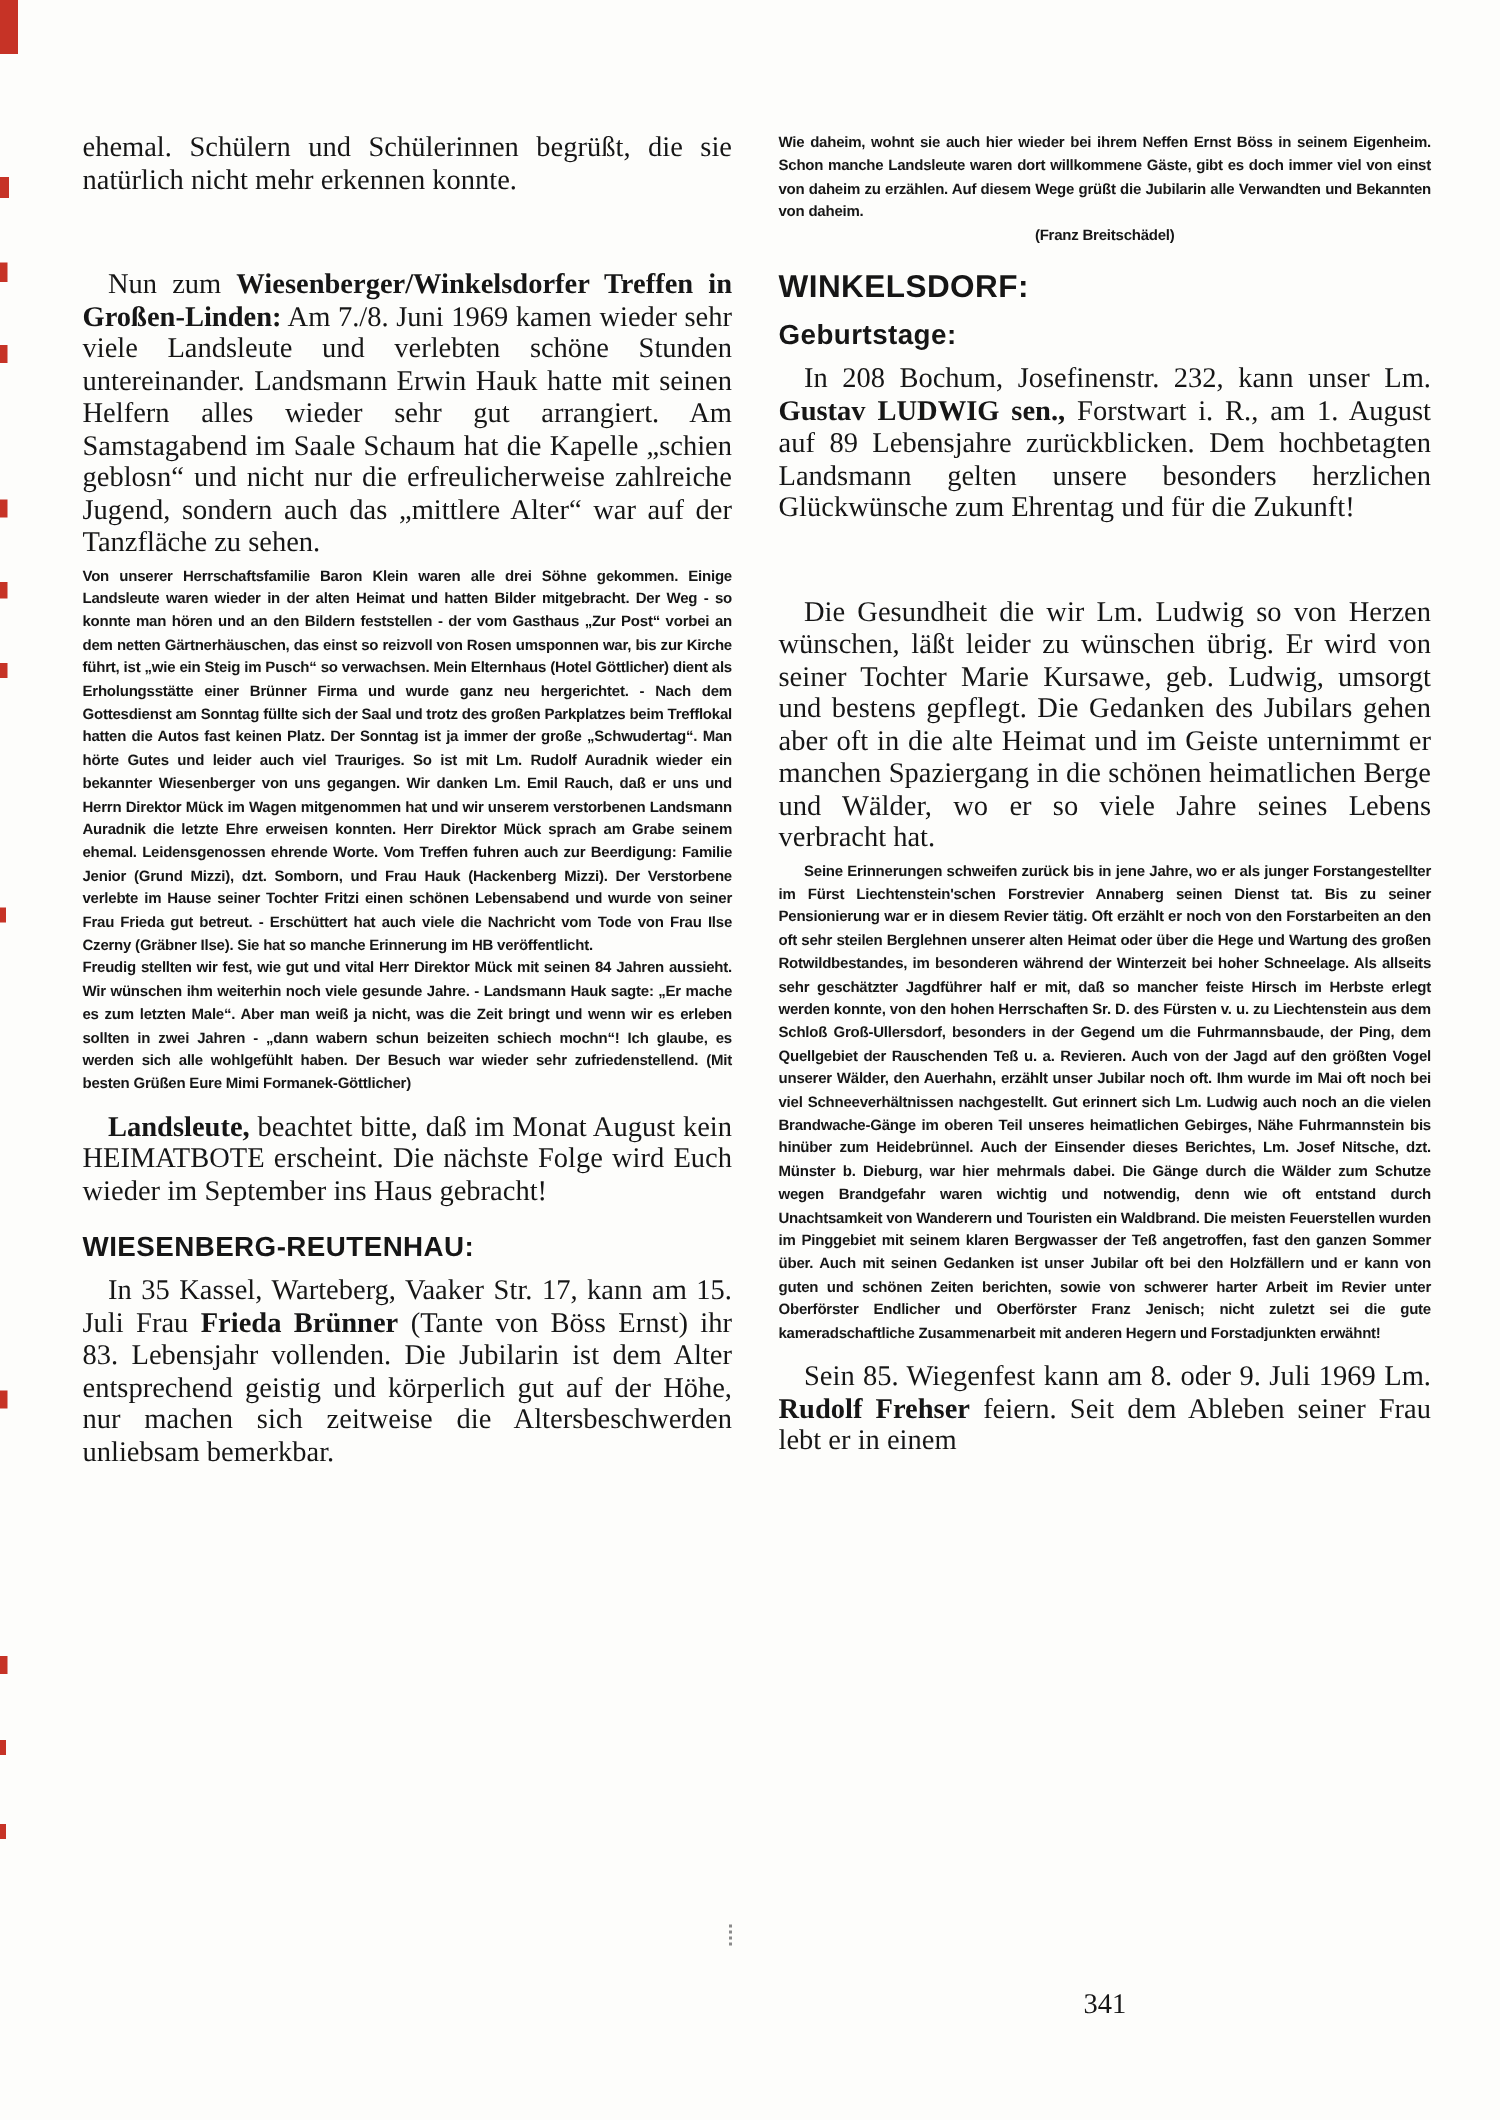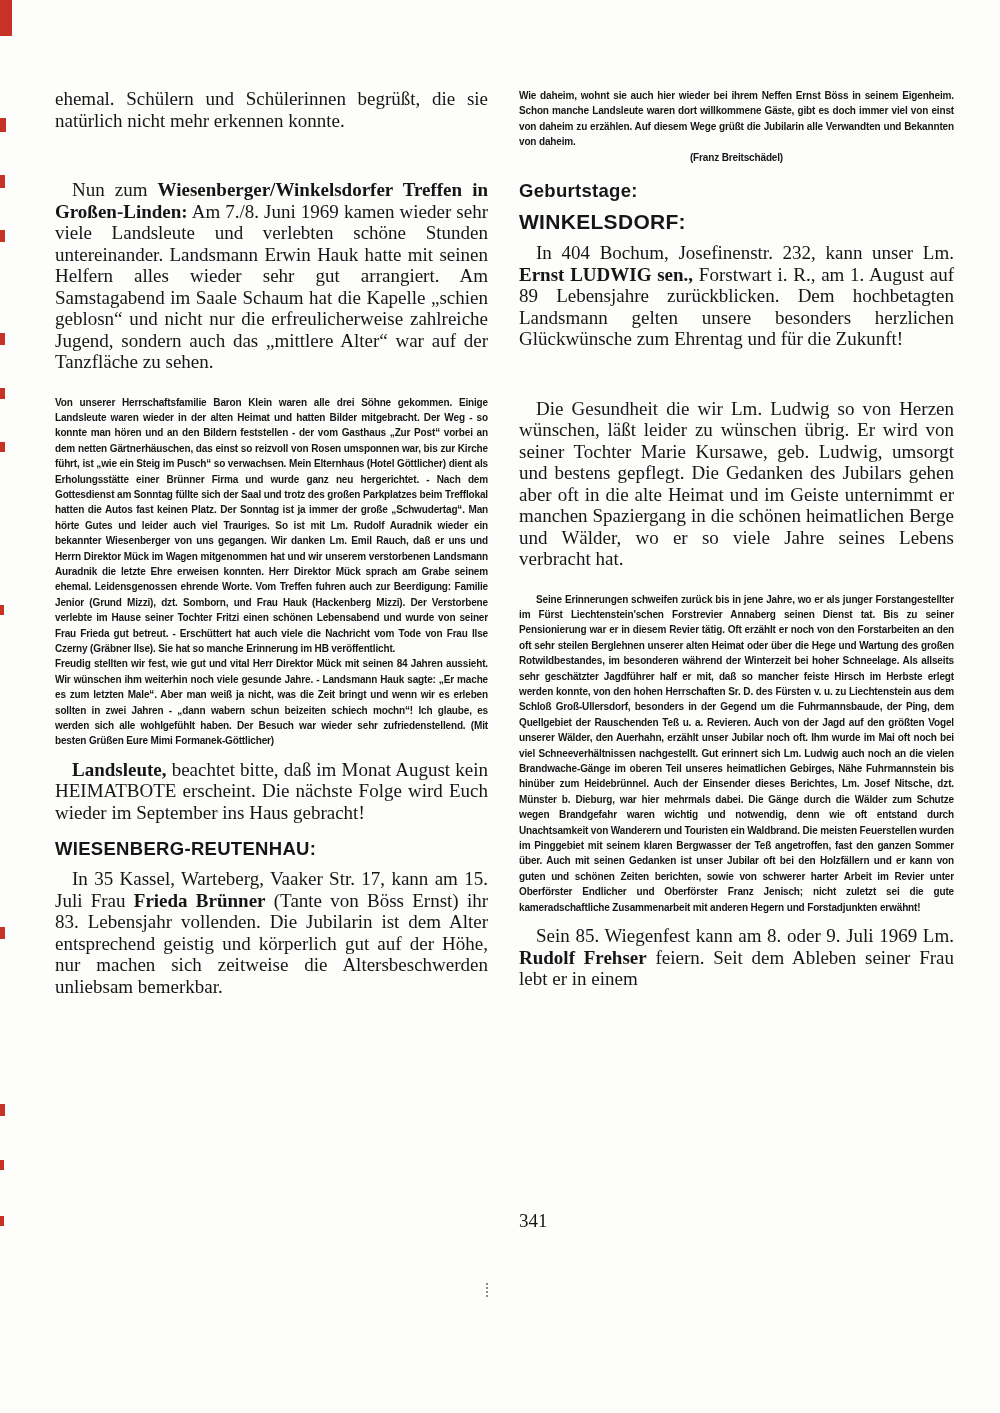--- a/index.html
+++ b/index.html
@@ -24,42 +24,42 @@
     font-size: 19px; line-height: 21.5px;
     margin-top: 5px;
   }
   .para-small {
     font-family: "Liberation Sans", sans-serif;
     font-weight: 700;
     font-size: 10px; line-height: 15.4px;
     letter-spacing: -0.15px;
     margin-top: 0;
   }
-  .para-normal + .para-small { margin-top: 22px; }
+  .para-normal + .para-small { margin-top: 4px; }
   .para-small  + .para-normal { margin-top: 10px; }
   .signature + .para-normal { margin-top: 9px; }
   .indent { text-indent: 17px; margin-top: 48px; }
   .bold { font-weight: 700; }
   .signature { text-align: center; }
 
   .heading {
     font-family: "Liberation Sans", sans-serif;
     font-weight: 700;
     letter-spacing: 0.3px;
     margin: 15px 0 8px 0;
   }
   .heading + .heading { margin-top: 2px; }
   .heading-lg { font-size: 21px; }
   .heading-md { font-size: 18.5px; }
   .heading + .para-normal { margin-top: 6px; }
 
   .page-number {
     position: absolute;
-    top: 1210px; left: 519px; width: 435px;
-    text-align: left;
+    top: 1326px; left: 519px; width: 435px;
+    text-align: center;
     font-family: "Liberation Serif", serif;
     font-size: 19px; line-height: 22px;
   }
 
   
   .scan-mark { position: absolute; background: #c63326; left: 0; }
   .m1  { top: 0;    width: 12px; height: 36px; }
   .m2  { top: 118px; width: 6px; height: 14px; }
   .m3  { top: 175px; width: 5px; height: 13px; }
   .m4  { top: 230px; width: 5px; height: 12px; }
@@ -104,23 +104,23 @@
       <p class="para-normal indent"><span>Nun zum </span><span class="bold">Wiesenberger/Winkelsdorfer Treffen in Großen-Linden:</span><span> Am 7./8. Juni 1969 kamen wieder sehr viele Landsleute und verlebten schöne Stunden untereinander. Landsmann Erwin Hauk hatte mit seinen Helfern alles wieder sehr gut arrangiert. Am Samstagabend im Saale Schaum hat die Kapelle „schien geblosn“ und nicht nur die erfreulicherweise zahlreiche Jugend, sondern auch das „mittlere Alter“ war auf der Tanzfläche zu sehen.</span></p>
       <p class="para-small"><span>Von unserer Herrschaftsfamilie Baron Klein waren alle drei Söhne gekommen. Einige Landsleute waren wieder in der alten Heimat und hatten Bilder mitgebracht. Der Weg - so konnte man hören und an den Bildern feststellen - der vom Gasthaus „Zur Post“ vorbei an dem netten Gärtnerhäuschen, das einst so reizvoll von Rosen umsponnen war, bis zur Kirche führt, ist „wie ein Steig im Pusch“ so verwachsen. Mein Elternhaus (Hotel Göttlicher) dient als Erholungsstätte einer Brünner Firma und wurde ganz neu hergerichtet. - Nach dem Gottesdienst am Sonntag füllte sich der Saal und trotz des großen Parkplatzes beim Trefflokal hatten die Autos fast keinen Platz. Der Sonntag ist ja immer der große „Schwudertag“. Man hörte Gutes und leider auch viel Trauriges. So ist mit Lm. Rudolf Auradnik wieder ein bekannter Wiesenberger von uns gegangen. Wir danken Lm. Emil Rauch, daß er uns und Herrn Direktor Mück im Wagen mitgenommen hat und wir unserem verstorbenen Landsmann Auradnik die letzte Ehre erweisen konnten. Herr Direktor Mück sprach am Grabe seinem ehemal. Leidensgenossen ehrende Worte. Vom Treffen fuhren auch zur Beerdigung: Familie Jenior (Grund Mizzi), dzt. Somborn, und Frau Hauk (Hackenberg Mizzi). Der Verstorbene verlebte im Hause seiner Tochter Fritzi einen schönen Lebensabend und wurde von seiner Frau Frieda gut betreut. - Erschüttert hat auch viele die Nachricht vom Tode von Frau Ilse Czerny (Gräbner Ilse). Sie hat so manche Erinnerung im HB veröffentlicht.</span></p>
       <p class="para-small"><span>Freudig stellten wir fest, wie gut und vital Herr Direktor Mück mit seinen 84 Jahren aussieht. Wir wünschen ihm weiterhin noch viele gesunde Jahre. - Landsmann Hauk sagte: „Er mache es zum letzten Male“. Aber man weiß ja nicht, was die Zeit bringt und wenn wir es erleben sollten in zwei Jahren - „dann wabern schun beizeiten schiech mochn“! Ich glaube, es werden sich alle wohlgefühlt haben. Der Besuch war wieder sehr zufriedenstellend. (Mit besten Grüßen Eure Mimi Formanek-Göttlicher)</span></p>
       <p class="para-normal indent"><span class="bold">Landsleute,</span><span> beachtet bitte, daß im Monat August kein HEIMATBOTE erscheint. Die nächste Folge wird Euch wieder im September ins Haus gebracht!</span></p>
       <h2 class="heading heading-md">WIESENBERG-REUTENHAU:</h2>
       <p class="para-normal indent"><span>In 35 Kassel, Warteberg, Vaaker Str. 17, kann am 15. Juli Frau </span><span class="bold">Frieda Brünner</span><span> (Tante von Böss Ernst) ihr 83. Lebensjahr vollenden. Die Jubilarin ist dem Alter entsprechend geistig und körperlich gut auf der Höhe, nur machen sich zeitweise die Altersbeschwerden unliebsam bemerkbar.</span></p>
     </div>
   <div class="col col-right" id="col-right">
       <p class="para-small"><span>Wie daheim, wohnt sie auch hier wieder bei ihrem Neffen Ernst Böss in seinem Eigenheim. Schon manche Landsleute waren dort willkommene Gäste, gibt es doch immer viel von einst von daheim zu erzählen. Auf diesem Wege grüßt die Jubilarin alle Verwandten und Bekannten von daheim.</span></p>
       <p class="para-small signature"><span>(Franz Breitschädel)</span></p>
+      <h2 class="heading heading-lg">WINKELSDORF:</h2>
       <h2 class="heading heading-md">Geburtstage:</h2>
-      <h2 class="heading heading-lg">WINKELSDORF:</h2>
-      <p class="para-normal indent"><span>In 404 Bochum, Josefinenstr. 232, kann unser Lm. </span><span class="bold">Ernst LUDWIG sen.,</span><span> Forstwart i. R., am 1. August auf 89 Lebensjahre zurückblicken. Dem hochbetagten Landsmann gelten unsere besonders herzlichen Glückwünsche zum Ehrentag und für die Zukunft!</span></p>
+      <p class="para-normal indent"><span>In 208 Bochum, Josefinenstr. 232, kann unser Lm. </span><span class="bold">Gustav LUDWIG sen.,</span><span> Forstwart i. R., am 1. August auf 89 Lebensjahre zurückblicken. Dem hochbetagten Landsmann gelten unsere besonders herzlichen Glückwünsche zum Ehrentag und für die Zukunft!</span></p>
       <p class="para-normal indent"><span>Die Gesundheit die wir Lm. Ludwig so von Herzen wünschen, läßt leider zu wünschen übrig. Er wird von seiner Tochter Marie Kursawe, geb. Ludwig, umsorgt und bestens gepflegt. Die Gedanken des Jubilars gehen aber oft in die alte Heimat und im Geiste unternimmt er manchen Spaziergang in die schönen heimatlichen Berge und Wälder, wo er so viele Jahre seines Lebens verbracht hat.</span></p>
       <p class="para-small indent"><span>Seine Erinnerungen schweifen zurück bis in jene Jahre, wo er als junger Forstangestellter im Fürst Liechtenstein'schen Forstrevier Annaberg seinen Dienst tat. Bis zu seiner Pensionierung war er in diesem Revier tätig. Oft erzählt er noch von den Forstarbeiten an den oft sehr steilen Berglehnen unserer alten Heimat oder über die Hege und Wartung des großen Rotwildbestandes, im besonderen während der Winterzeit bei hoher Schneelage. Als allseits sehr geschätzter Jagdführer half er mit, daß so mancher feiste Hirsch im Herbste erlegt werden konnte, von den hohen Herrschaften Sr. D. des Fürsten v. u. zu Liechtenstein aus dem Schloß Groß-Ullersdorf, besonders in der Gegend um die Fuhrmannsbaude, der Ping, dem Quellgebiet der Rauschenden Teß u. a. Revieren. Auch von der Jagd auf den größten Vogel unserer Wälder, den Auerhahn, erzählt unser Jubilar noch oft. Ihm wurde im Mai oft noch bei viel Schneeverhältnissen nachgestellt. Gut erinnert sich Lm. Ludwig auch noch an die vielen Brandwache-Gänge im oberen Teil unseres heimatlichen Gebirges, Nähe Fuhrmannstein bis hinüber zum Heidebrünnel. Auch der Einsender dieses Berichtes, Lm. Josef Nitsche, dzt. Münster b. Dieburg, war hier mehrmals dabei. Die Gänge durch die Wälder zum Schutze wegen Brandgefahr waren wichtig und notwendig, denn wie oft entstand durch Unachtsamkeit von Wanderern und Touristen ein Waldbrand. Die meisten Feuerstellen wurden im Pinggebiet mit seinem klaren Bergwasser der Teß angetroffen, fast den ganzen Sommer über. Auch mit seinen Gedanken ist unser Jubilar oft bei den Holzfällern und er kann von guten und schönen Zeiten berichten, sowie von schwerer harter Arbeit im Revier unter Oberförster Endlicher und Oberförster Franz Jenisch; nicht zuletzt sei die gute kameradschaftliche Zusammenarbeit mit anderen Hegern und Forstadjunkten erwähnt!</span></p>
       <p class="para-normal indent"><span>Sein 85. Wiegenfest kann am 8. oder 9. Juli 1969 Lm. </span><span class="bold">Rudolf Frehser</span><span> feiern. Seit dem Ableben seiner Frau lebt er in einem</span></p>
     </div>
 
   <div class="page-number">341</div>
 
 </div>
 
 </body></html>

